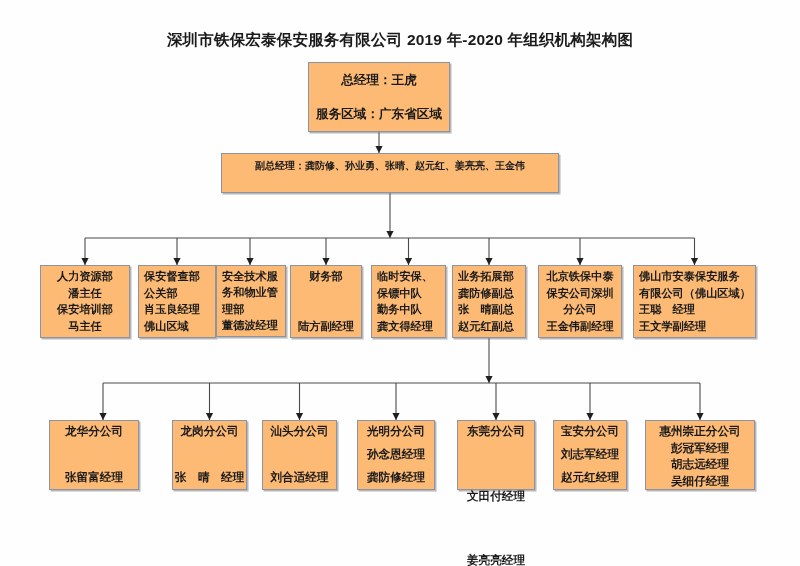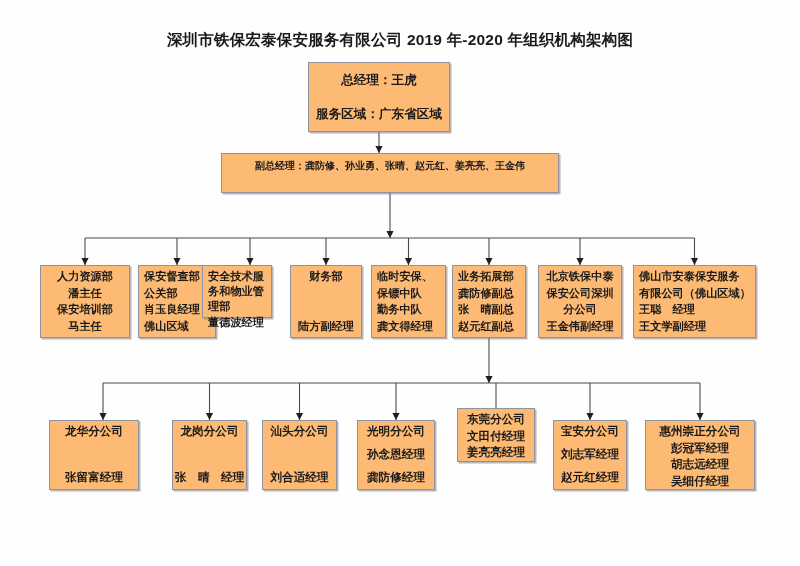--- a/index.html
+++ b/index.html
@@ -129,21 +129,21 @@
         <span class="ln">潘主任</span>
         <span class="ln">保安培训部</span>
         <span class="ln">马主任</span>
       </div>
       <div class="node node-l3 left" style="left: 138px; top: 265px; width: 78px; height: 73px;">
         <span class="ln">保安督查部</span>
         <span class="ln">公关部</span>
         <span class="ln">肖玉良经理</span>
         <span class="ln">佛山区域</span>
       </div>
-      <div class="node node-l3 left" style="left: 202px; top: 265px; width: 70px; height: 53px;">
+      <div class="node node-l3 left" style="left: 216px; top: 265px; width: 70px; height: 72px;">
         <span class="ln">安全技术服</span>
         <span class="ln">务和物业管</span>
         <span class="ln">理部</span>
         <span class="ln">董德波经理</span>
       </div>
       <div class="node node-l3 center" style="left: 290px; top: 265px; width: 72px; height: 73px;">
         <span class="ln">财务部</span>
         <span class="ln">陆方副经理</span>
       </div>
       <div class="node node-l3 left" style="left: 371px; top: 265px; width: 75px; height: 73px;">
@@ -180,21 +180,21 @@
       </div>
       <div class="node node-l4 center" style="left: 262px; top: 420px; width: 75px; height: 70px;">
         <span class="ln">汕头分公司</span>
         <span class="ln">刘合适经理</span>
       </div>
       <div class="node node-l4 center" style="left: 357px; top: 420px; width: 78px; height: 70px;">
         <span class="ln">光明分公司</span>
         <span class="ln">孙念恩经理</span>
         <span class="ln">龚防修经理</span>
       </div>
-      <div class="node node-l4 center" style="left: 457px; top: 408px; width: 78px; height: 54px;">
+      <div class="node node-l4 center" style="left: 457px; top: 420px; width: 78px; height: 70px; gap: 48px;">
         <span class="ln">东莞分公司</span>
         <span class="ln">文田付经理</span>
         <span class="ln">姜亮亮经理</span>
       </div>
       <div class="node node-l4 center" style="left: 553px; top: 420px; width: 74px; height: 70px;">
         <span class="ln">宝安分公司</span>
         <span class="ln">刘志军经理</span>
         <span class="ln">赵元红经理</span>
       </div>
       <div class="node node-l4 center" style="left: 645px; top: 420px; width: 110px; height: 70px;">

